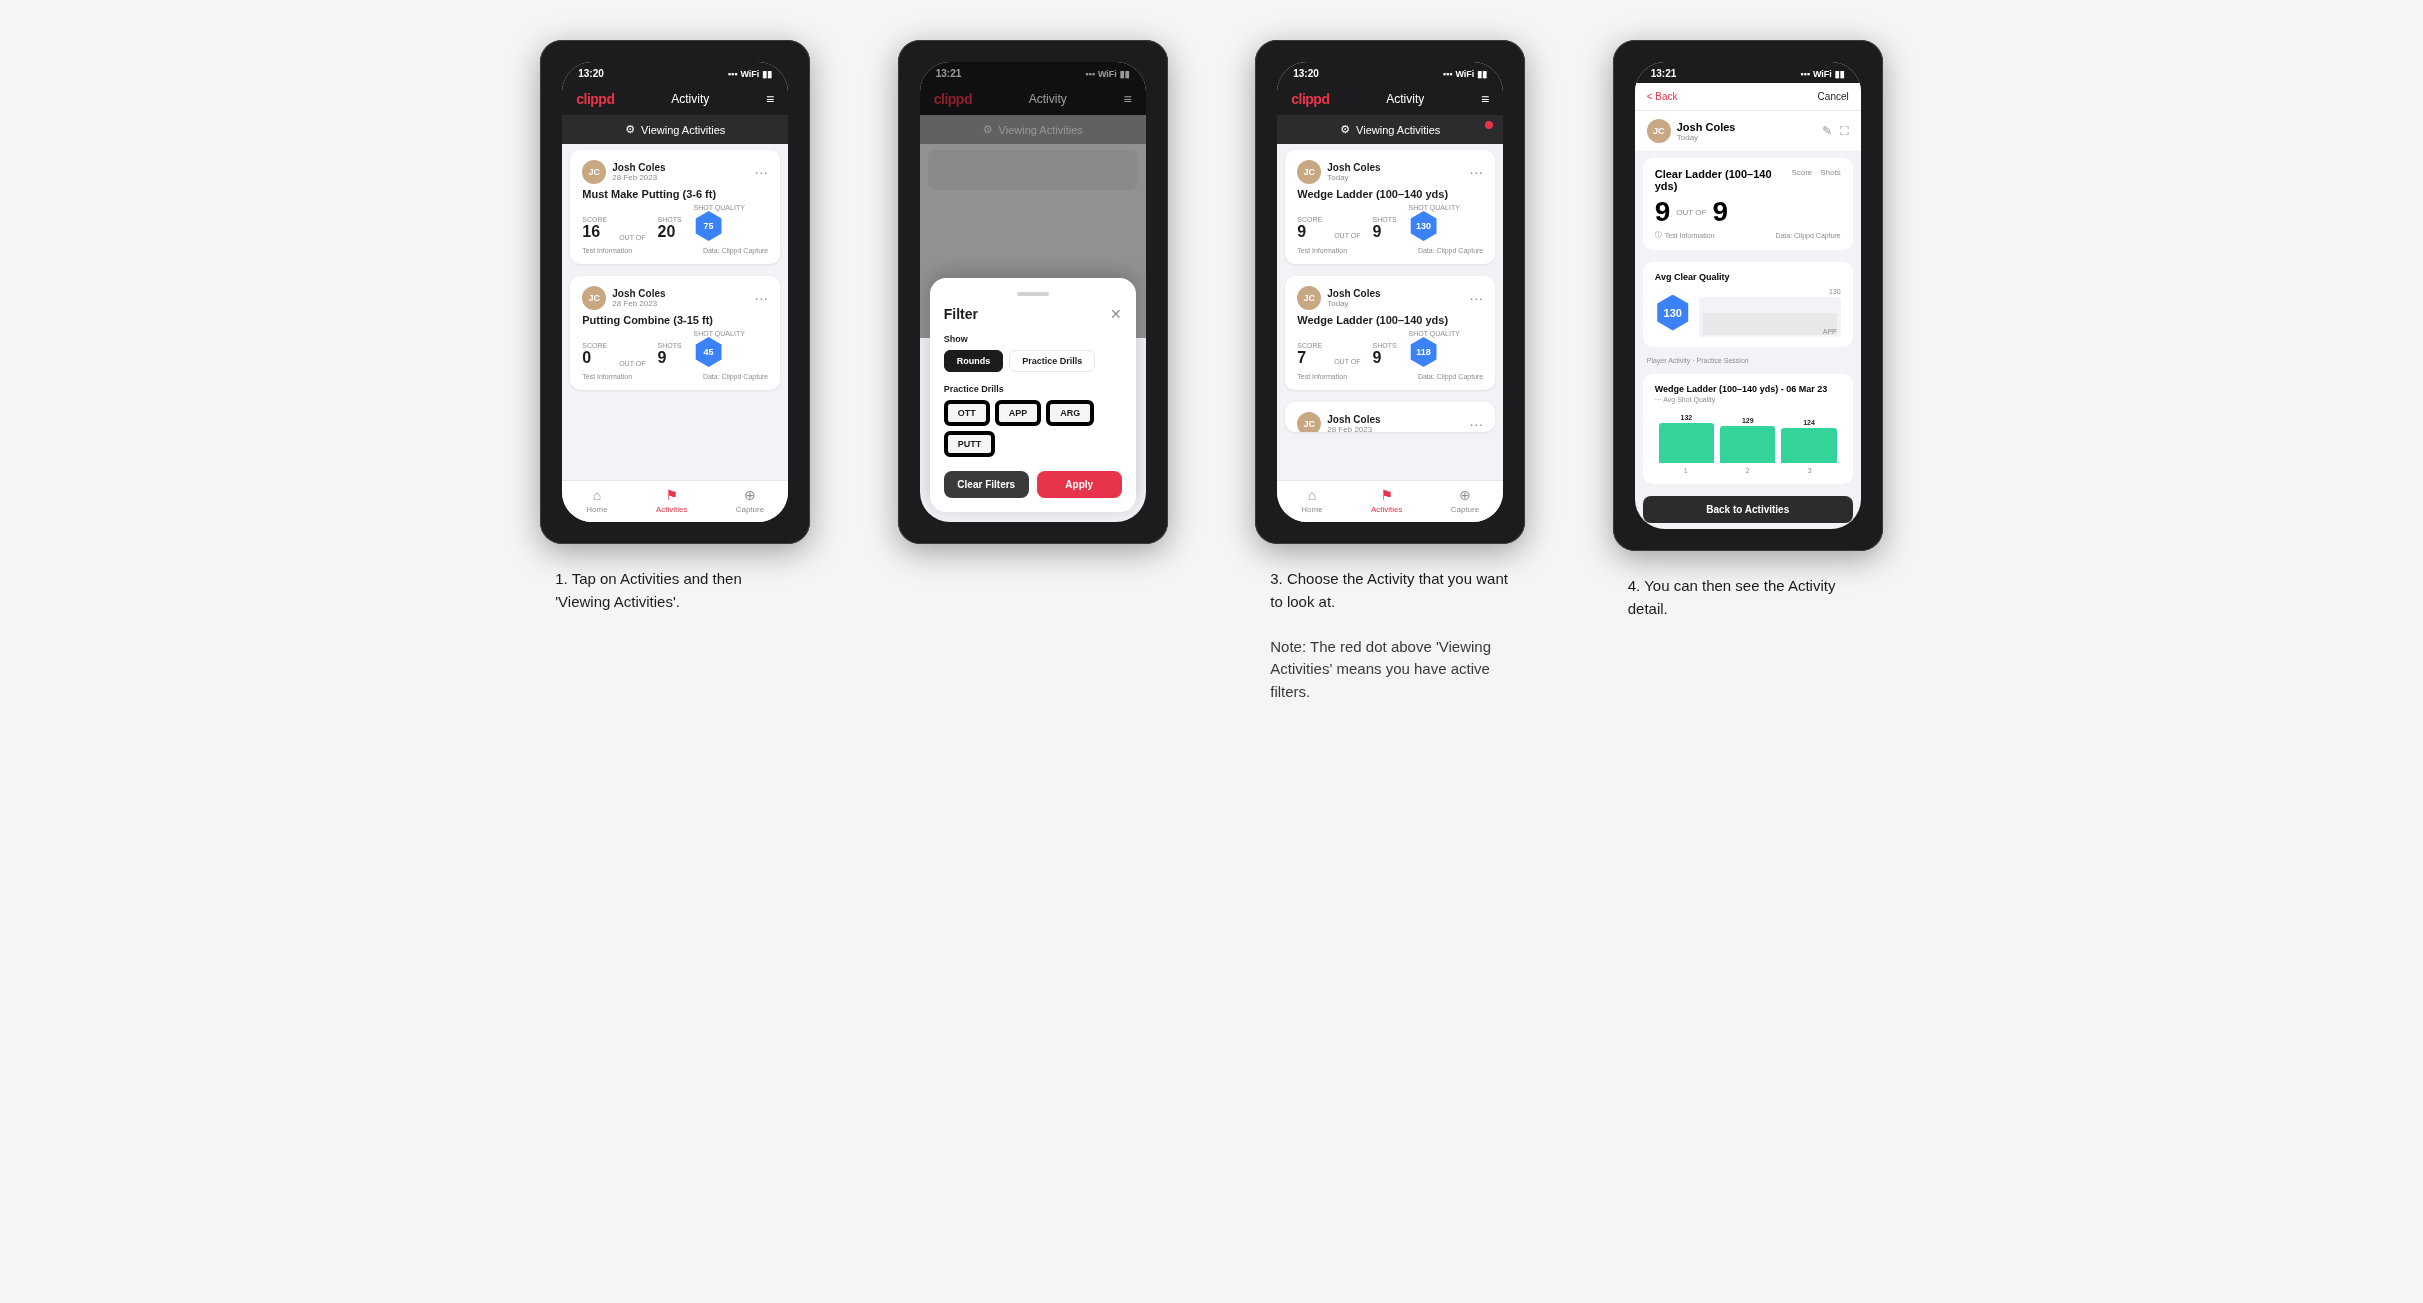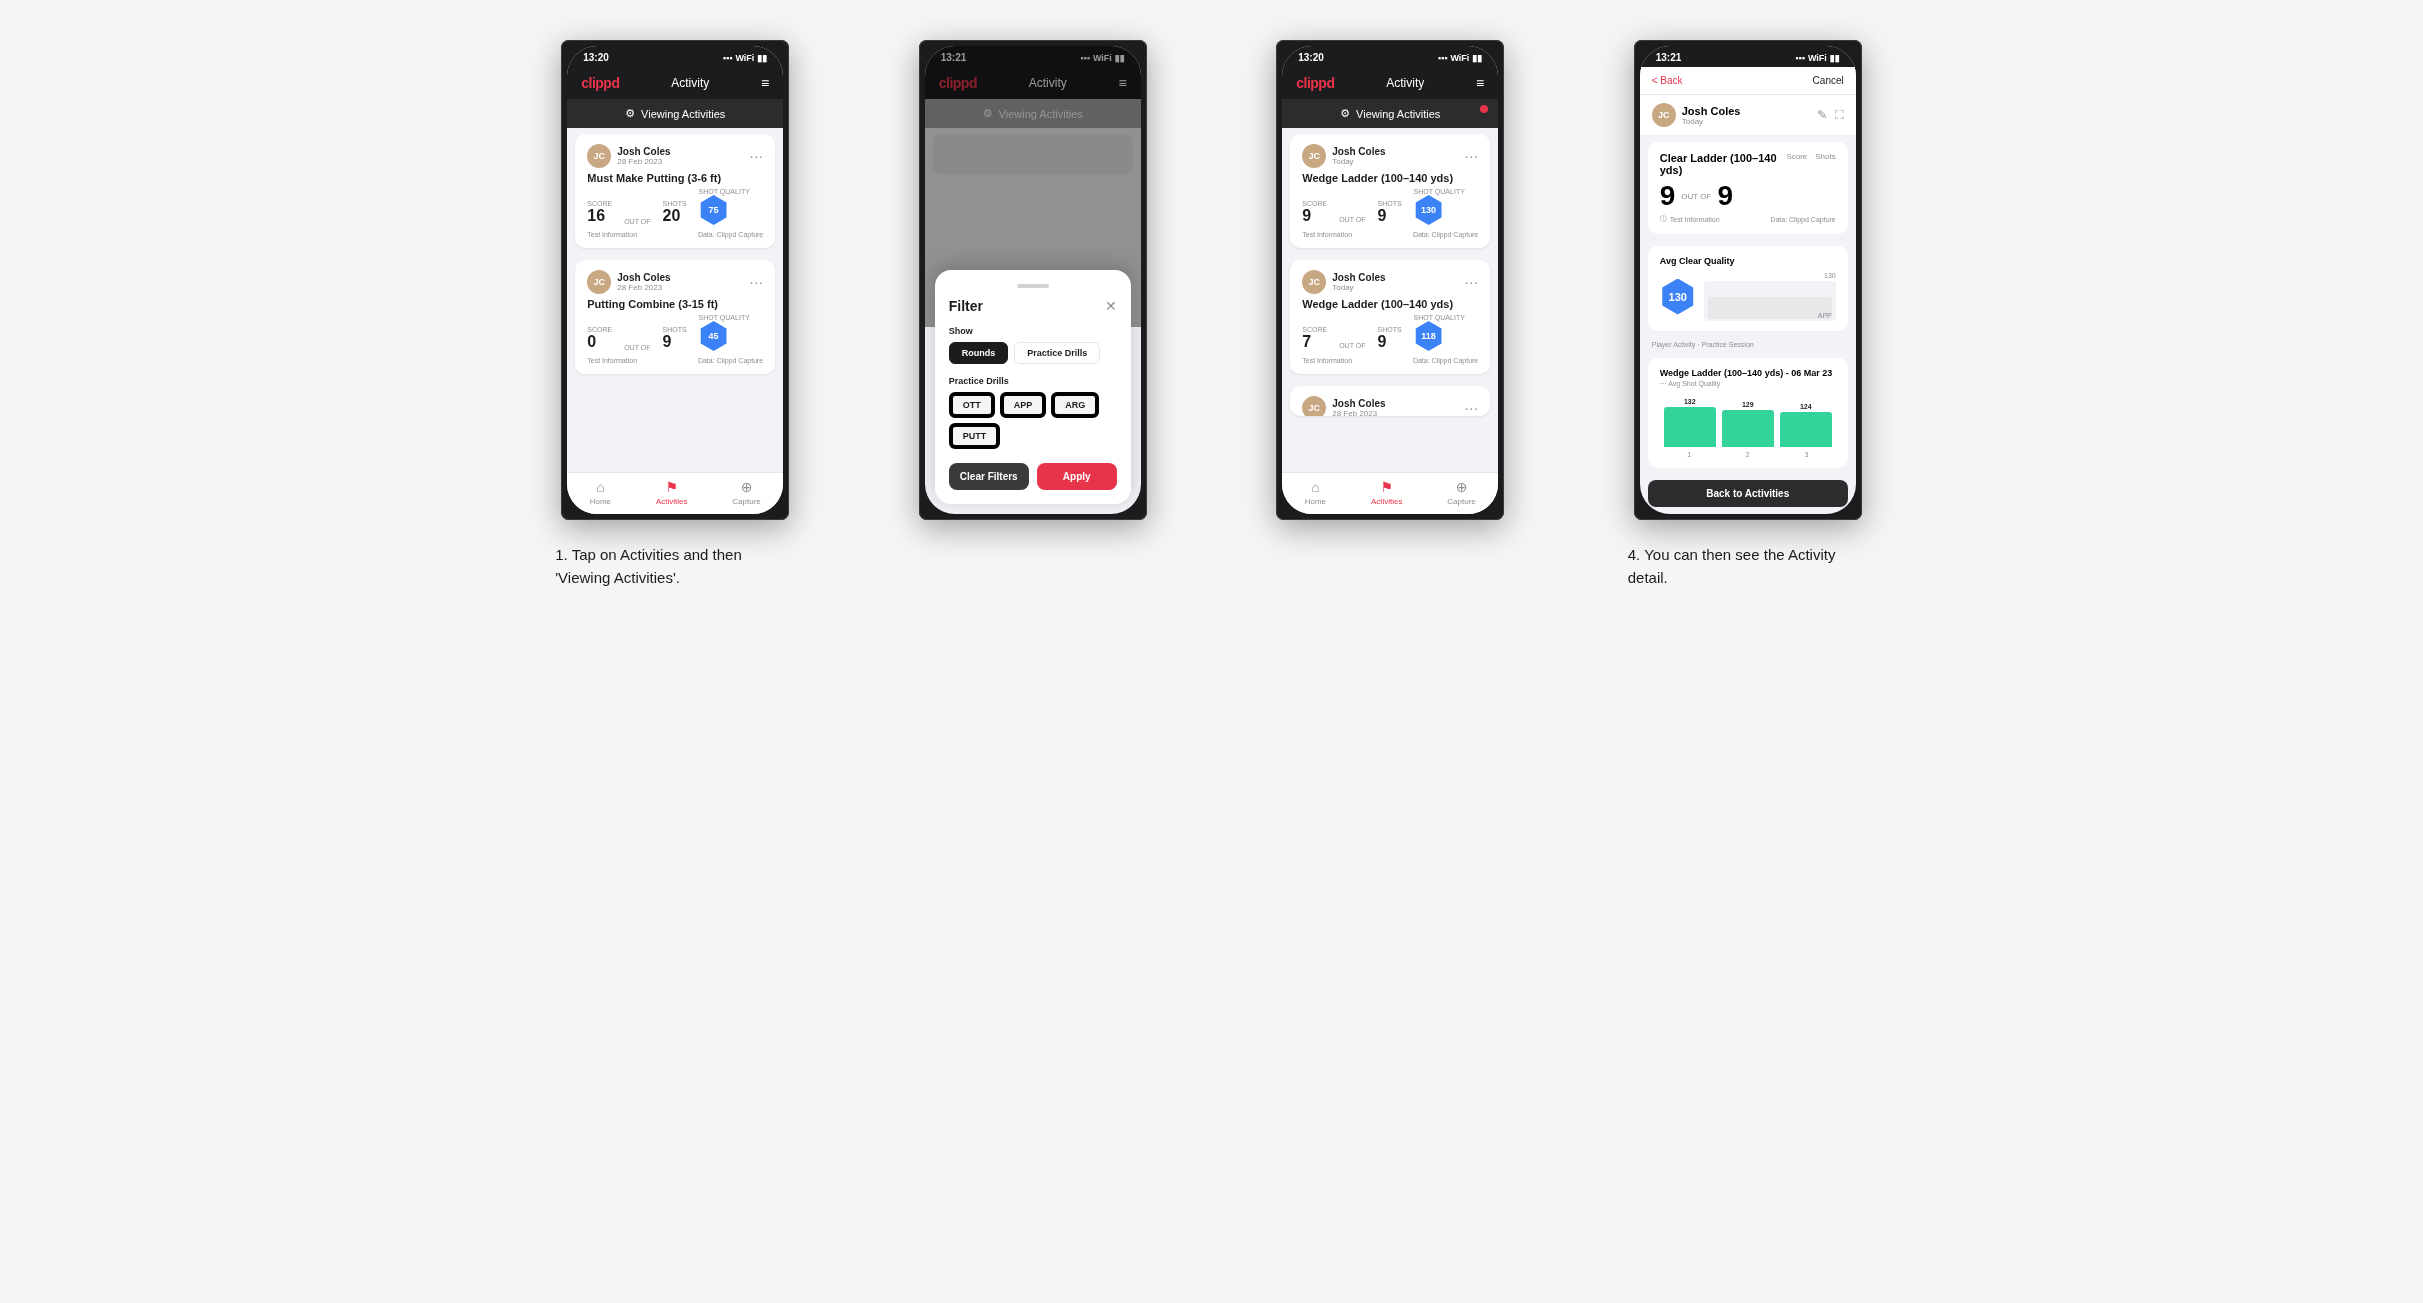--- a/index.html
+++ b/index.html
@@ -20,25 +20,25 @@
     }
     .phone-column {
       display: flex;
       flex-direction: column;
       align-items: center;
       flex: 1;
       gap: 24px;
     }
     
     .phone {
-      width: 228px;
+      width: 270px;
       min-height: 480px;
       background: #1c1c1e;
-      border-radius: 8px;
-      padding: 6px;
+      border-radius: 22px;
+      padding: 22px;
       box-shadow: 0 8px 32px rgba(0,0,0,0.35), inset 0 0 0 1px #3a3a3c;
       position: relative;
     }
     .phone-inner {
       background: #f2f2f7;
       border-radius: 30px;
       overflow: hidden;
       height: 100%;
       min-height: 460px;
       display: flex;
@@ -591,20 +591,25 @@
             <span>Activities</span>
           </div>
           <div class="nav-item">
             <span class="nav-icon">⊕</span>
             <span>Capture</span>
           </div>
         </div>
       </div>
     </div>
 
+    <div class="description-text">
+      <span class="step-number">3.</span>
+      Choose the Activity that you want to look at.<br><br>
+      <span class="note">Note: The red dot above 'Viewing Activities' means you have active filters.</span>
+    </div>
   </div>
 
   <div class="phone-column">
     <div class="phone">
       <div class="phone-inner" style="background:#f2f2f7;">
 
         <div class="status-bar">
           <span>13:21</span>
           <div class="status-icons">
             <span>▪▪▪</span>

